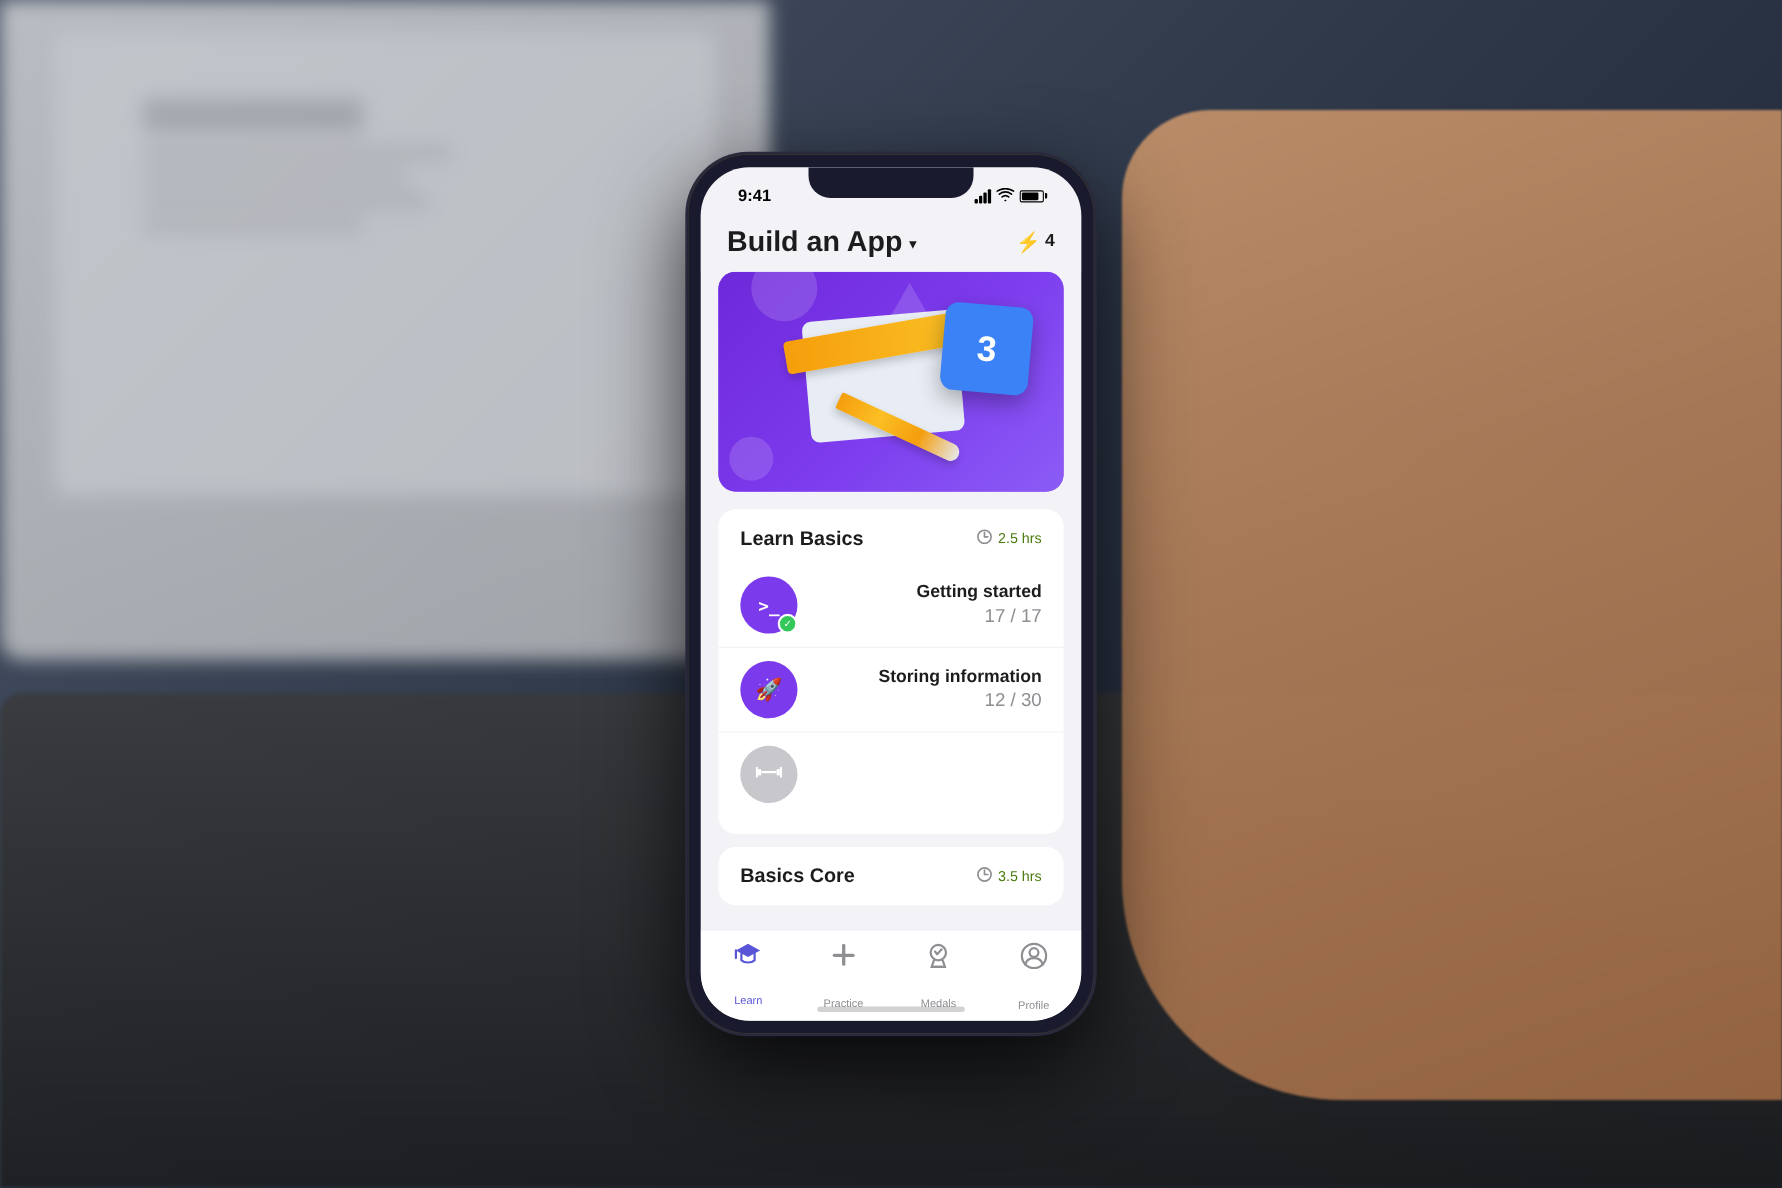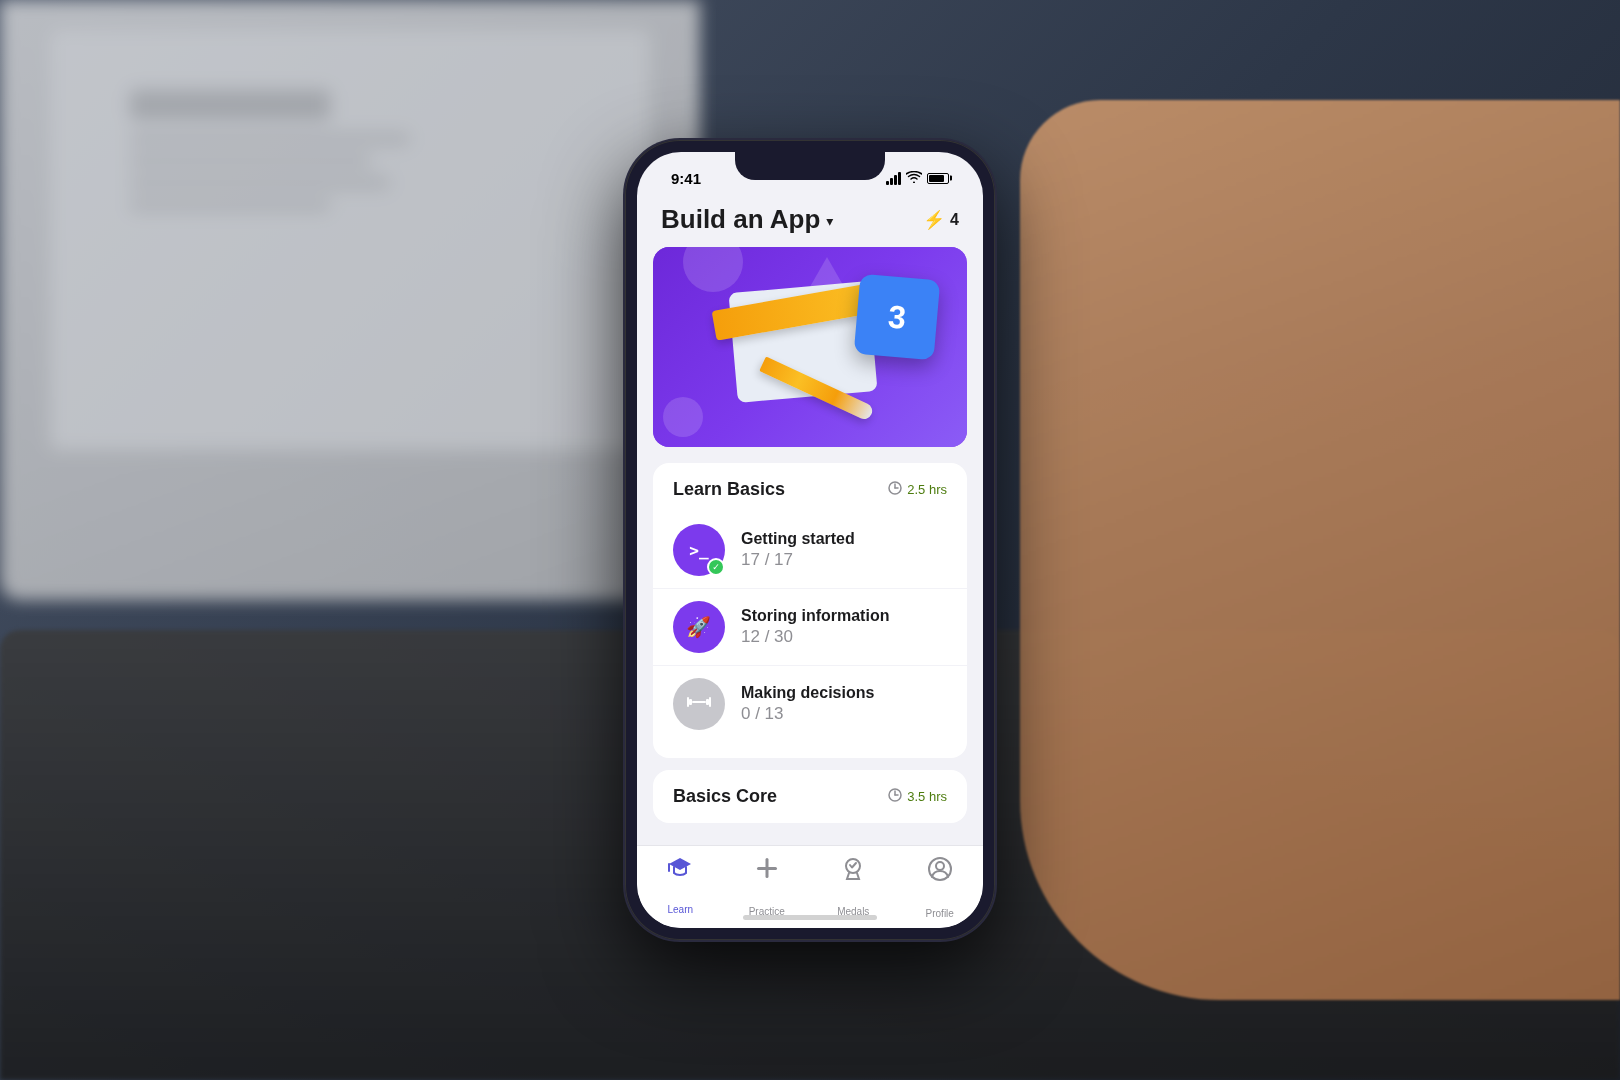--- a/index.html
+++ b/index.html
@@ -92,20 +92,21 @@
       opacity: 0.9;
     }
 
     
     .phone-wrapper {
       position: absolute;
       left: 50%;
       top: 50%;
       transform: translate(-50%, -50%);
       z-index: 10;
+      text-align: right;
     }
 
     .phone {
       width: 370px;
       height: 800px;
       background: #1a1a2e;
       border-radius: 55px;
       padding: 12px;
       box-shadow: 
         0 0 0 2px #2a2a3e,
@@ -629,24 +630,20 @@
                 <span>
                   <svg width="24" height="20" viewBox="0 0 24 20" fill="white">
                     <rect x="2" y="7" width="3" height="6" rx="1"></rect>
                     <rect x="0" y="5" width="2" height="10" rx="1"></rect>
                     <rect x="19" y="7" width="3" height="6" rx="1"></rect>
                     <rect x="22" y="5" width="2" height="10" rx="1"></rect>
                     <rect x="5" y="9" width="14" height="2" rx="1"></rect>
                   </svg>
                 </span>
               </div>
-              <div class="lesson-info">
-                <div class="lesson-title">Making decisions</div>
-                <div class="lesson-progress">0 / 13</div>
-              </div>
             </div>
           </div>
 
           <div class="section-second">
             <div class="section-header" style="padding:0;padding-bottom:0;">
               <span class="section-title">Basics Core</span>
               <div class="section-duration">
                 <span>
                   <svg width="14" height="14" viewBox="0 0 14 14" fill="none">
                     <circle cx="7" cy="7" r="6" stroke="#8e8e93" stroke-width="1.5"></circle>

